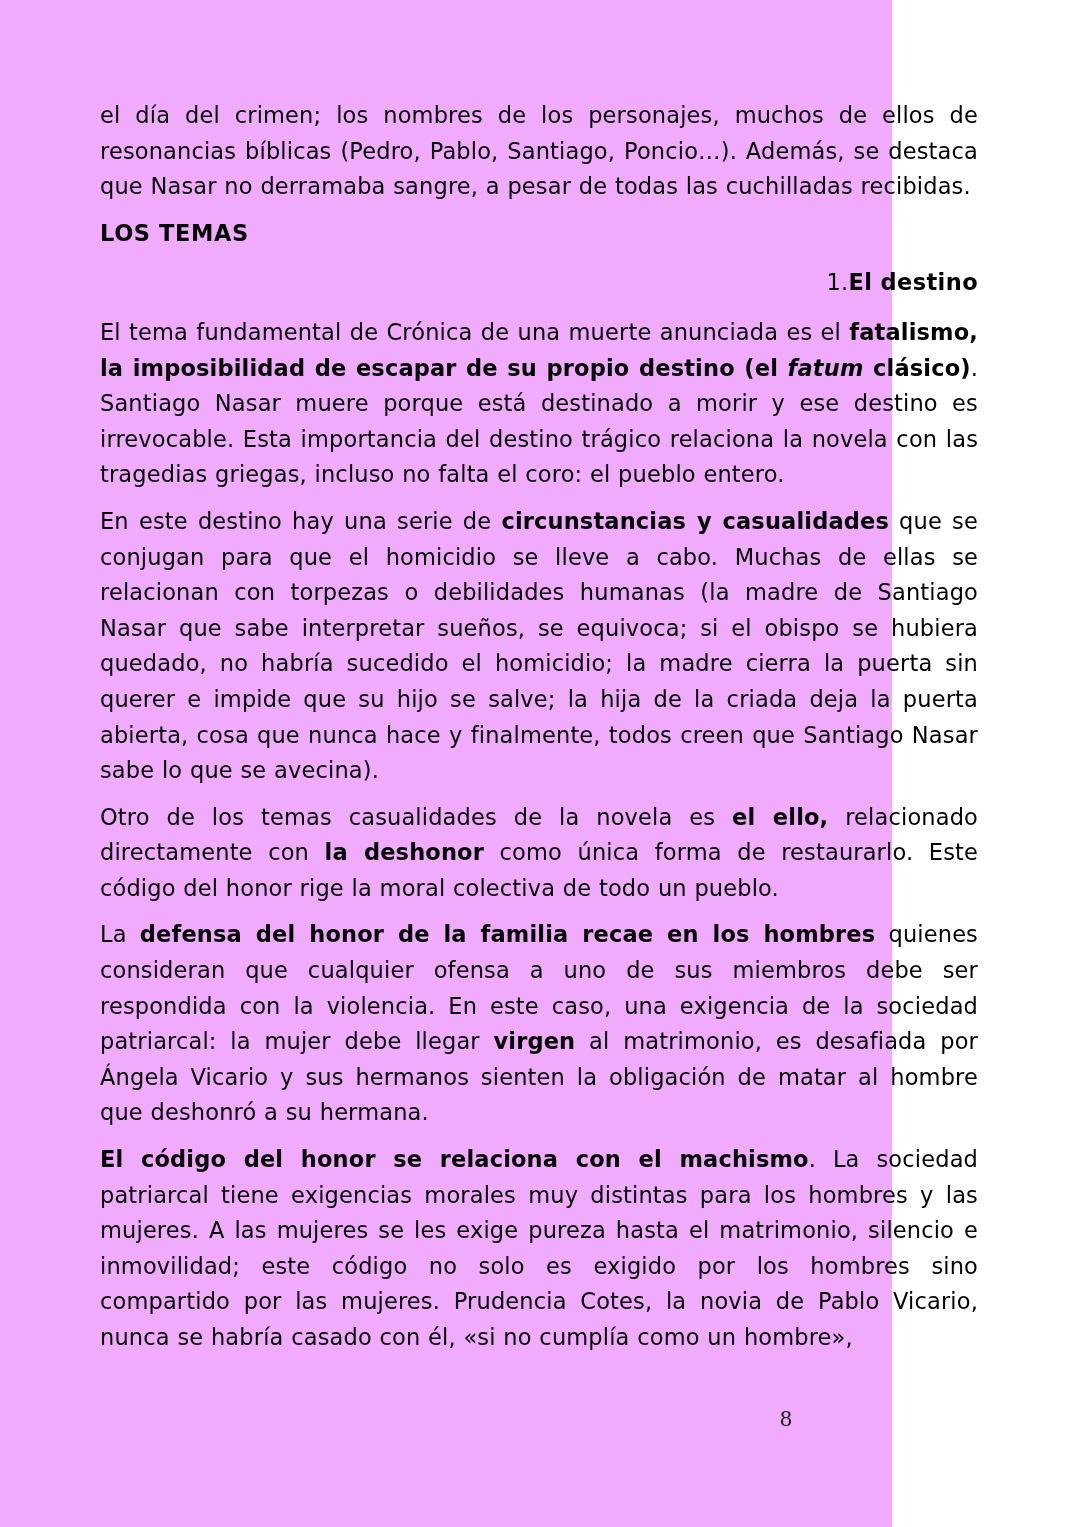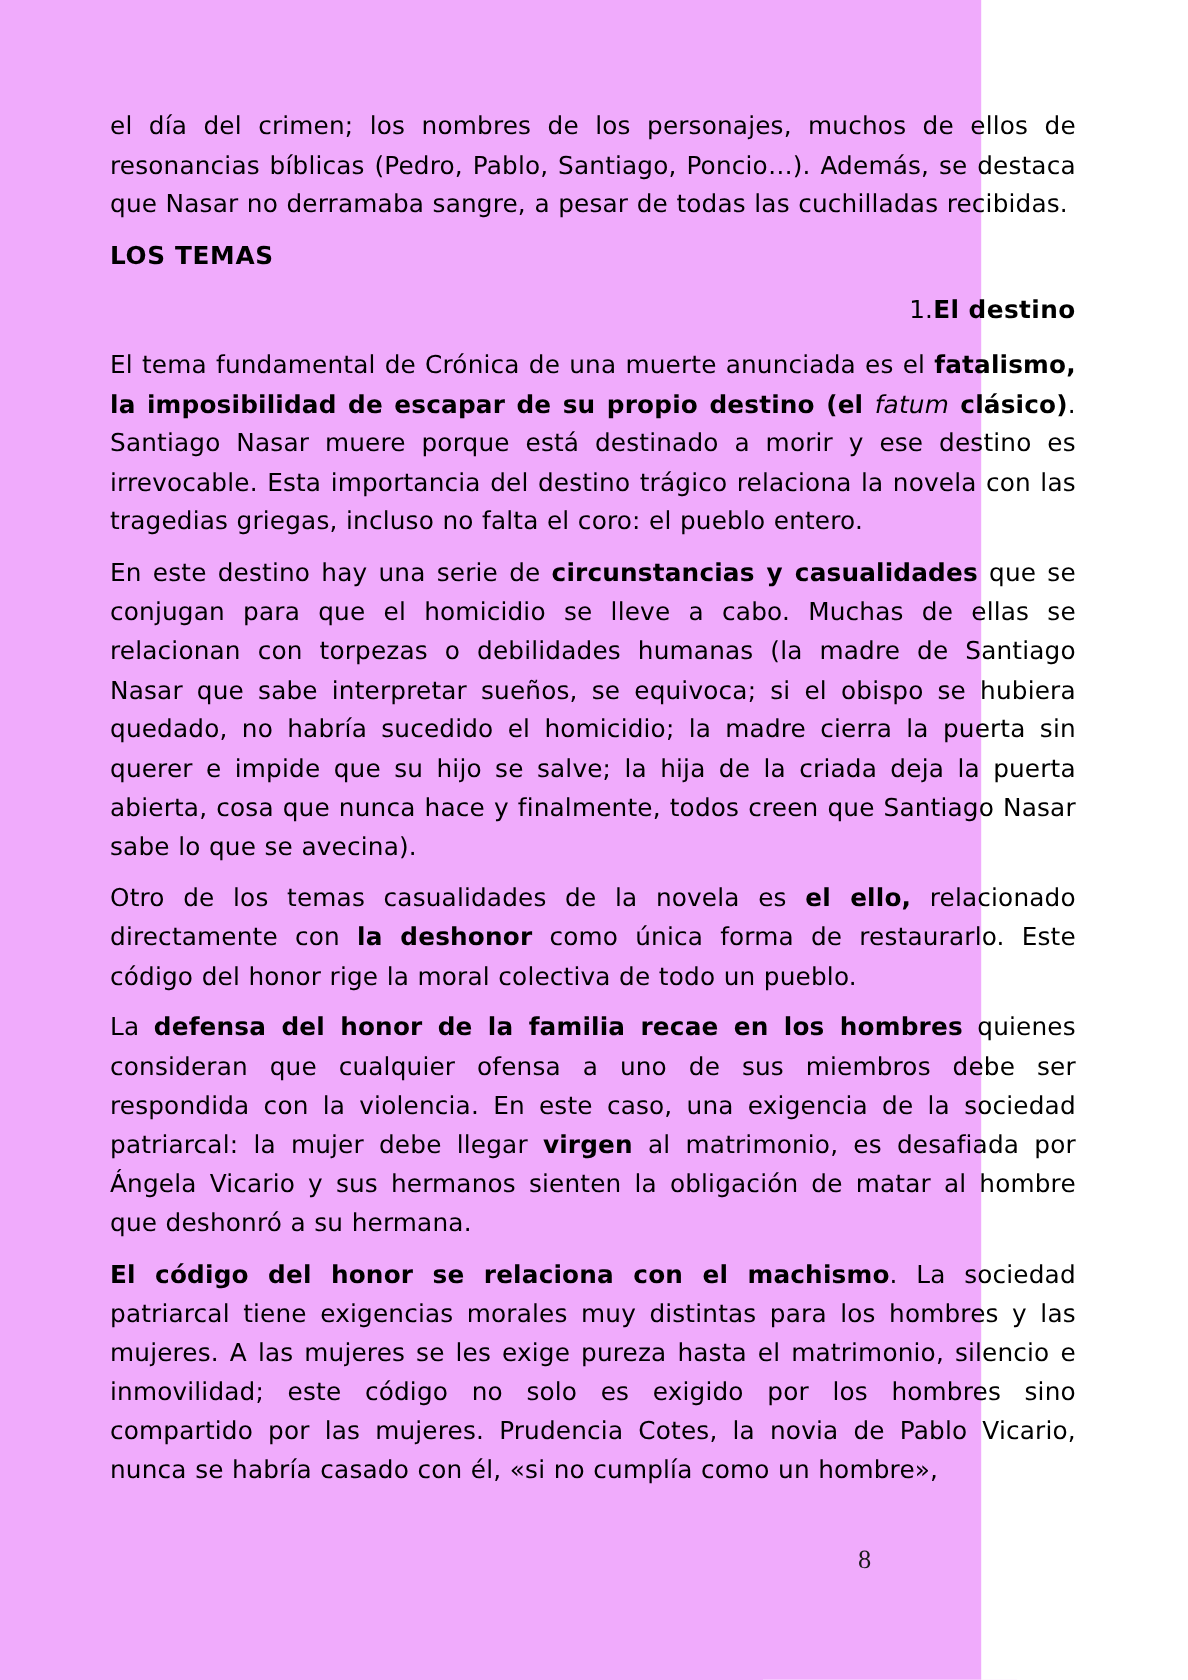--- a/index.html
+++ b/index.html
@@ -73,21 +73,21 @@
     min-width: 30px;
   }
   .numbered-heading .htext {
     font-weight: bold;
     letter-spacing: 0.4px;
   }
 
   
   b, .b { font-weight: bold; }
   i, .i { }
-  .bi { font-weight: normal; font-style: italic; }
+  .bi { font-weight: bold; font-style: italic; }
 
   
   .page-number {
     position: absolute;
     right: 100px;
     top: 1404px;
     width: 40px;
     text-align: right;
     font-family: "Liberation Serif", "DejaVu Serif", serif;
     font-size: 24px;

